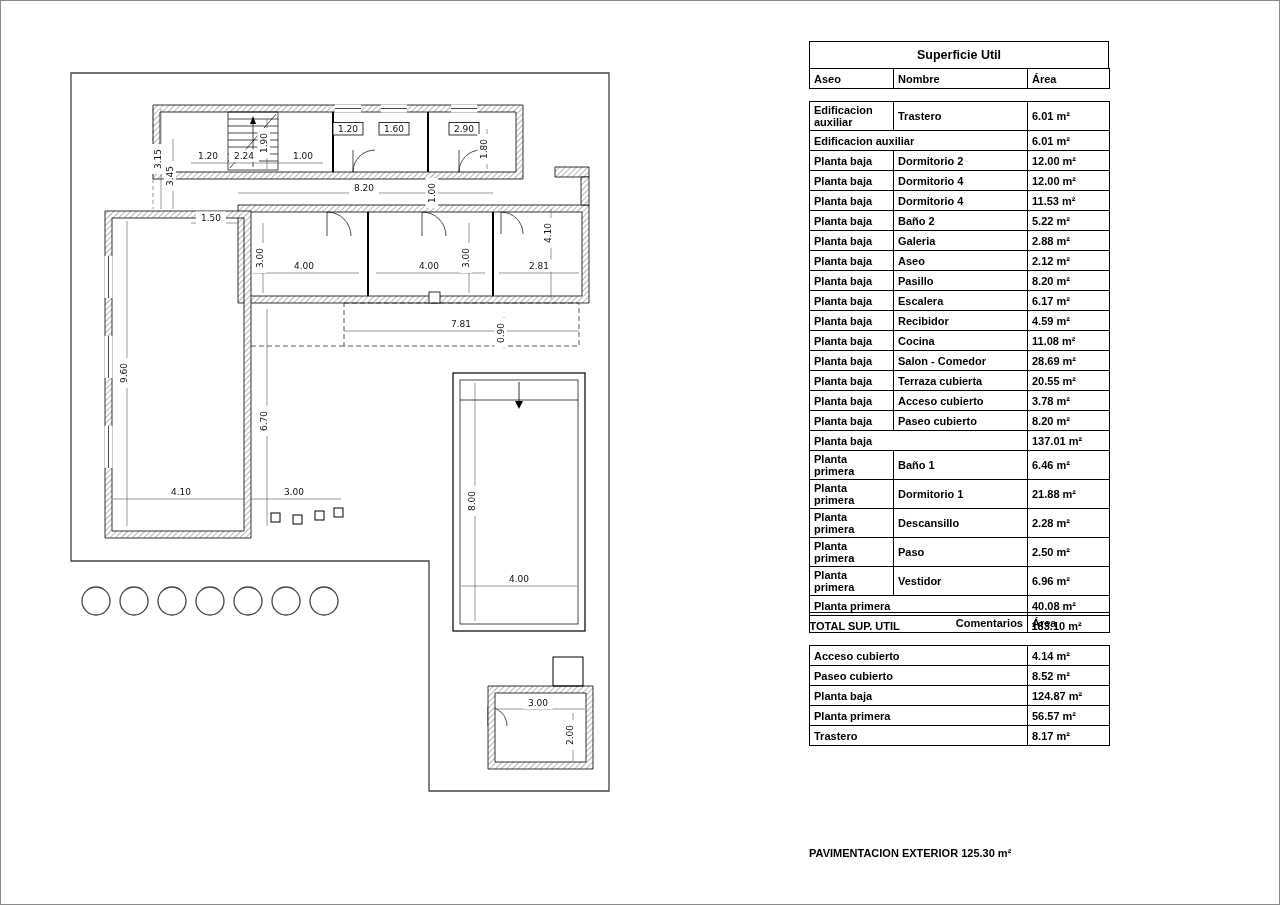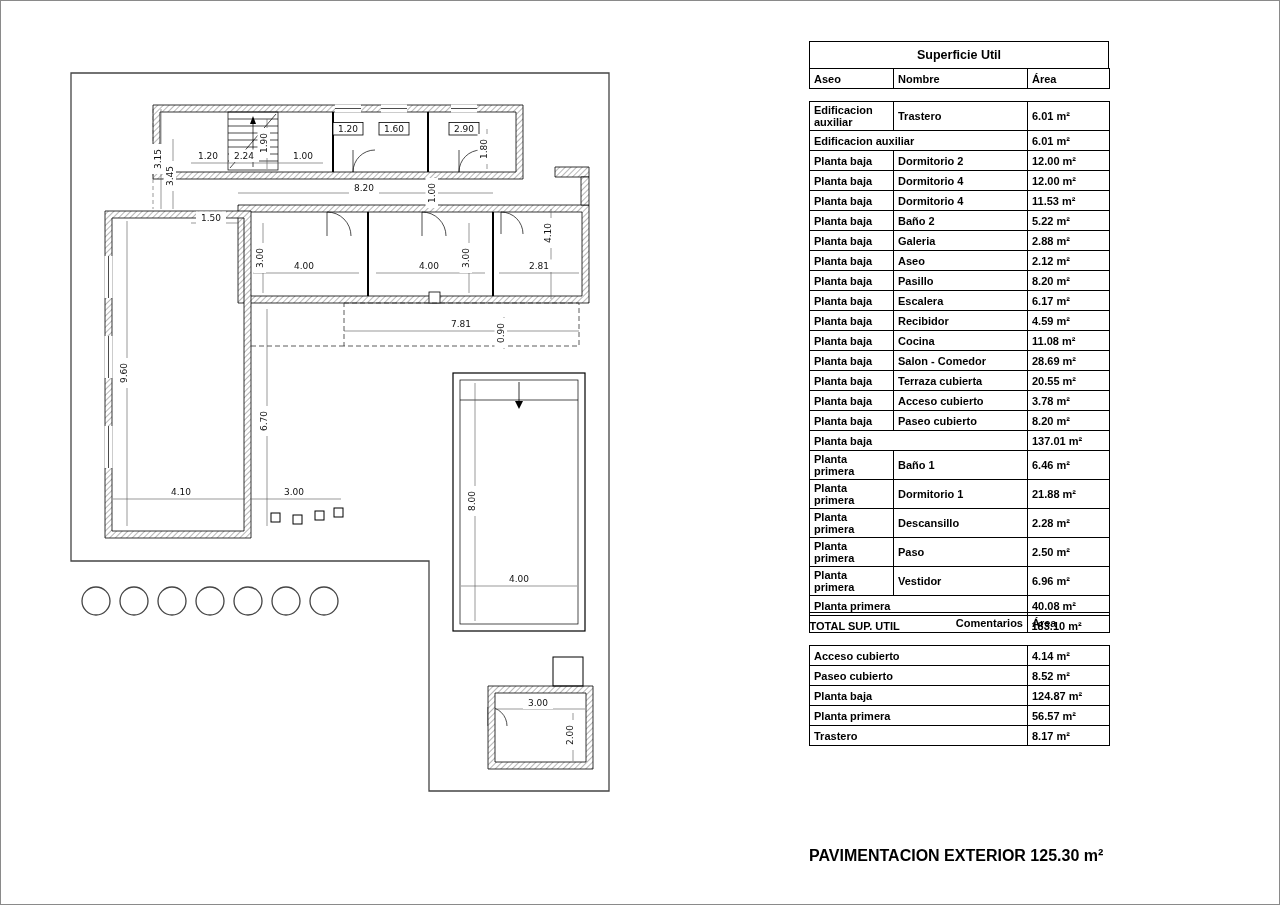--- a/index.html
+++ b/index.html
@@ -23,21 +23,21 @@
   table.hdr{margin-top:-1px;}
   table.rows{margin-top:12px;}
   td{border:1px solid #000;padding:2px 4px;vertical-align:middle;height:15px;
      overflow:hidden;white-space:normal;}
   td.c-nivel,td.c-nombre,td.c-label{text-align:left;}
   td.c-area{text-align:left;}
   td.c-comentarios{text-align:right;}
   tr.total td{border:none;}
   tr.total td.c-label{padding-left:0;}
   .footer-note{
-    position:absolute;left:808px;font-weight:bold;font-size:16px;width:340px;
+    position:absolute;left:808px;font-weight:bold;font-size:11px;width:340px;
   }
 </style>
 </head>
 <body>
 
 <div class="page">
 
   <svg class="plan-svg" width="760" height="905" viewBox="0 0 760 905">
     <defs>
       <pattern id="hatch" width="4" height="4" patternUnits="userSpaceOnUse" patternTransform="rotate(45)">

